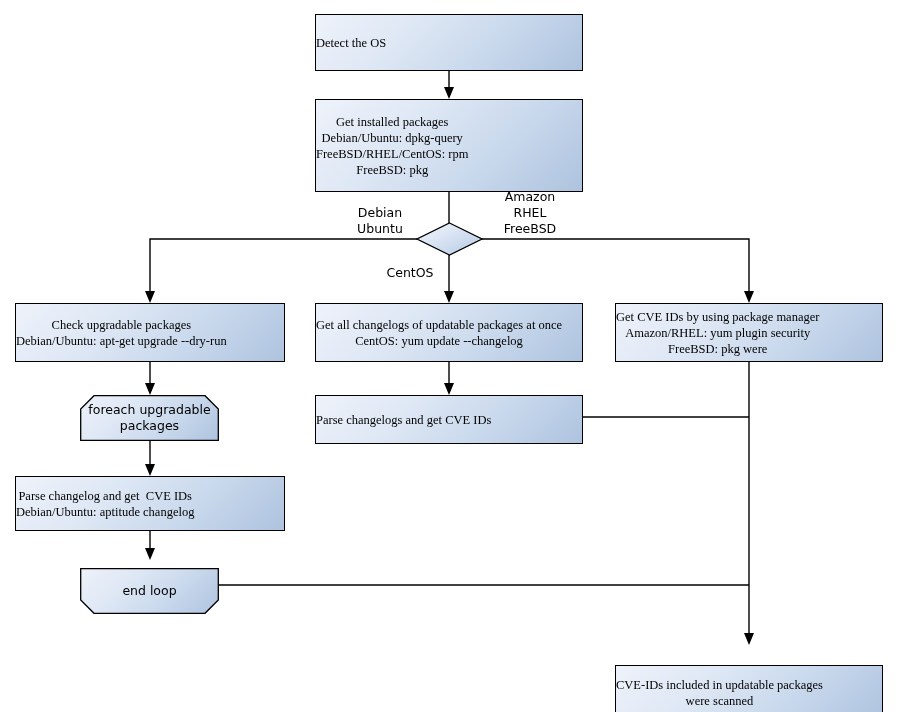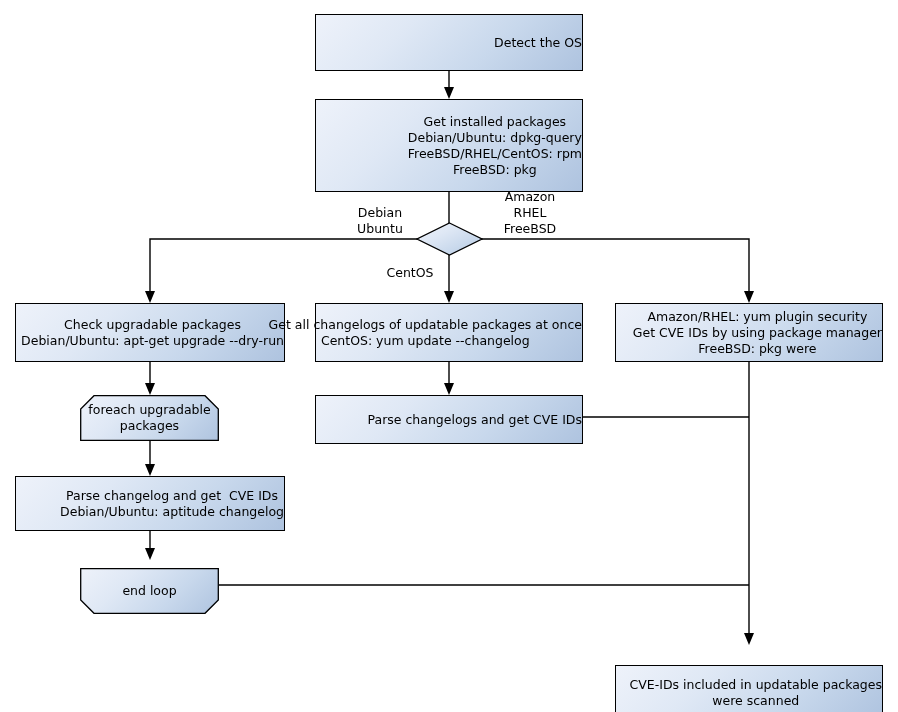--- a/index.html
+++ b/index.html
@@ -26,26 +26,27 @@
     top: 0;
     width: 898px;
     height: 712px;
     pointer-events: none;
   }
   .node {
     position: absolute;
     box-sizing: border-box;
     display: flex;
     align-items: center;
-    justify-content: flex-end;
+    justify-content: flex-start;
     text-align: center;
     color: #000000;
     font-size: 12.5px;
     line-height: 16px;
     white-space: nowrap;
+    font-family: Liberation Serif, serif;
   }
   .node .lbl {
     display: block;
     white-space: pre;
   }
   
   .box {
     border: 1.3px solid #000000;
     background: linear-gradient(135deg, #eef2fa 0%, #dfe8f5 32%, #c8d8ec 66%, #aec3df 100%);
   }
@@ -203,22 +204,22 @@
 
   <div class="node box" style="left:315px; top:303px; width:268px; height:59px;">
     <div>
       <span class="lbl">Get all changelogs of updatable packages at once</span>
       <span class="lbl">CentOS: yum update --changelog</span>
     </div>
   </div>
 
   <div class="node box" style="left:615px; top:303px; width:268px; height:59px;">
     <div>
+      <span class="lbl">Get CVE IDs by using package manager</span>
       <span class="lbl">Amazon/RHEL: yum plugin security</span>
-      <span class="lbl">Get CVE IDs by using package manager</span>
       <span class="lbl">FreeBSD: pkg were</span>
     </div>
   </div>
 
   <div class="shape-wrap" style="left:80px; top:395px; width:139px; height:46px;">
     <div class="loop-start" style="left:0; top:0; width:139px; height:46px;"></div>
     <svg class="shape-outline" viewBox="0 0 139 46" preserveAspectRatio="none">
       <path d="M 14 0.7 L 125 0.7 L 138.3 14 L 138.3 45.3 L 0.7 45.3 L 0.7 14 Z"></path>
     </svg>
     <div class="inner">

